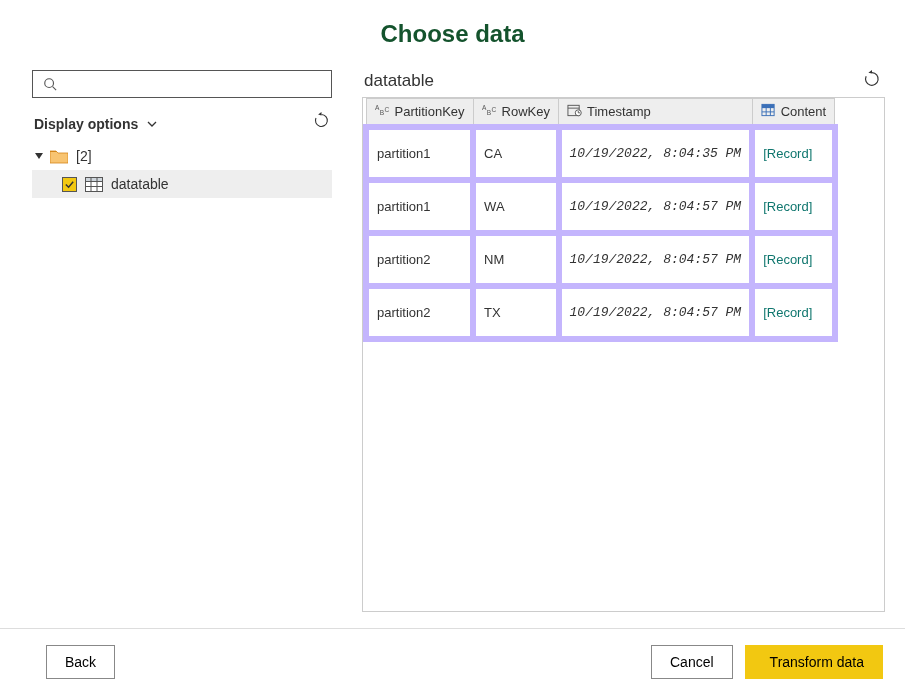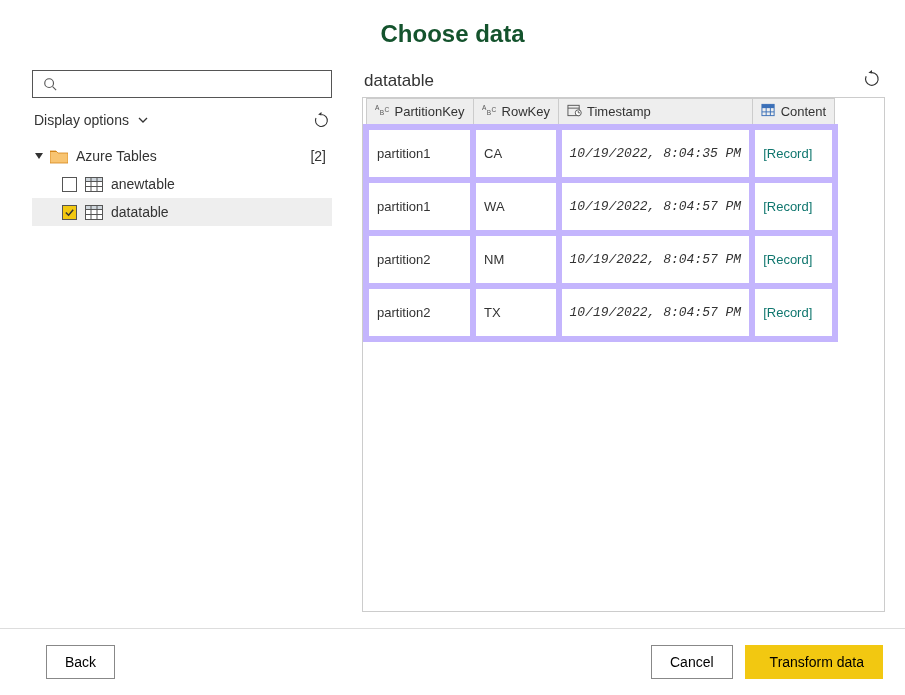--- a/index.html
+++ b/index.html
@@ -9,21 +9,21 @@
     .header h1 { font-size: 24px; font-weight: 600; color: #14532d; text-align: center; }
     
     .main { flex: 1; display: flex; padding: 10px 20px 0 32px; overflow: hidden; }
     
     .sidebar { width: 300px; display: flex; flex-direction: column; }
     .search-box { display: flex; align-items: center; border: 1px solid #555; padding: 6px 10px; margin-bottom: 8px; }
     .search-box svg { margin-right: 8px; flex-shrink: 0; }
     .search-box input { border: none; outline: none; font-size: 14px; flex: 1; color: #333; background: transparent; }
     .search-box input::placeholder { color: #5f5f5f; }
     
-    .display-opts { display: flex; align-items: flex-start; justify-content: space-between; padding: 6px 2px 10px; }
+    .display-opts { display: flex; align-items: flex-end; justify-content: space-between; padding: 6px 2px 10px; font-weight: bold; }
     .display-opts-label { display: flex; align-items: center; gap: 8px; cursor: pointer; color: #333; font-size: 14px; }
     .refresh-btn { cursor: pointer; }
     
     .tree { }
     .tree-group { display: flex; align-items: center; padding: 6px 2px; cursor: pointer; }
     .tree-group .caret { margin-right: 6px; }
     .tree-group .folder { margin-right: 8px; }
     .tree-group .grp-label { flex: 1; font-size: 14px; }
     .tree-group .count { color: #333; font-size: 14px; margin-right: 4px; }
     
@@ -86,35 +86,23 @@
 
     <div class="tree">
       <div class="tree-group">
         <svg class="caret" width="10" height="10" viewBox="0 0 10 10">
             <polygon points="1,2 9,2 5,8" fill="#333"></polygon>
           </svg>
         <svg class="folder" width="18" height="15" viewBox="0 0 18 15">
             <path d="M0 2 L6 2 L8 4 L18 4 L18 14 L0 14 Z" fill="#f8c471" stroke="#d4861a" stroke-width="0.8"></path>
             <path d="M0 2 L6 2 L7 3 L0 3 Z" fill="#d4861a"></path>
           </svg>
-        <span class="grp-label">Azure Tables</span>
         <span class="count">[2]</span>
       </div>
       <div id="tree-items">
-          <div class="tree-item">
-            <span class="chk"></span>
-            <svg class="tbl-icon" width="18" height="15" viewBox="0 0 18 15">
-              <rect x="0.5" y="0.5" width="17" height="14" fill="#fff" stroke="#555" stroke-width="1"></rect>
-              <rect x="0.5" y="0.5" width="17" height="4" fill="#cfd6dc" stroke="#555" stroke-width="1"></rect>
-              <line x1="6" y1="0.5" x2="6" y2="14.5" stroke="#555"></line>
-              <line x1="12" y1="0.5" x2="12" y2="14.5" stroke="#555"></line>
-              <line x1="0.5" y1="9.5" x2="17.5" y2="9.5" stroke="#555"></line>
-            </svg>
-            <span class="item-label">anewtable</span>
-          </div>
           <div class="tree-item selected">
             <span class="chk checked">
               <svg width="11" height="11" viewBox="0 0 12 12">
                 <polyline points="2,6 5,9 10,3" fill="none" stroke="#333" stroke-width="1.6"></polyline>
               </svg>
             </span>
             <svg class="tbl-icon" width="18" height="15" viewBox="0 0 18 15">
               <rect x="0.5" y="0.5" width="17" height="14" fill="#fff" stroke="#555" stroke-width="1"></rect>
               <rect x="0.5" y="0.5" width="17" height="4" fill="#cfd6dc" stroke="#555" stroke-width="1"></rect>
               <line x1="6" y1="0.5" x2="6" y2="14.5" stroke="#555"></line>

